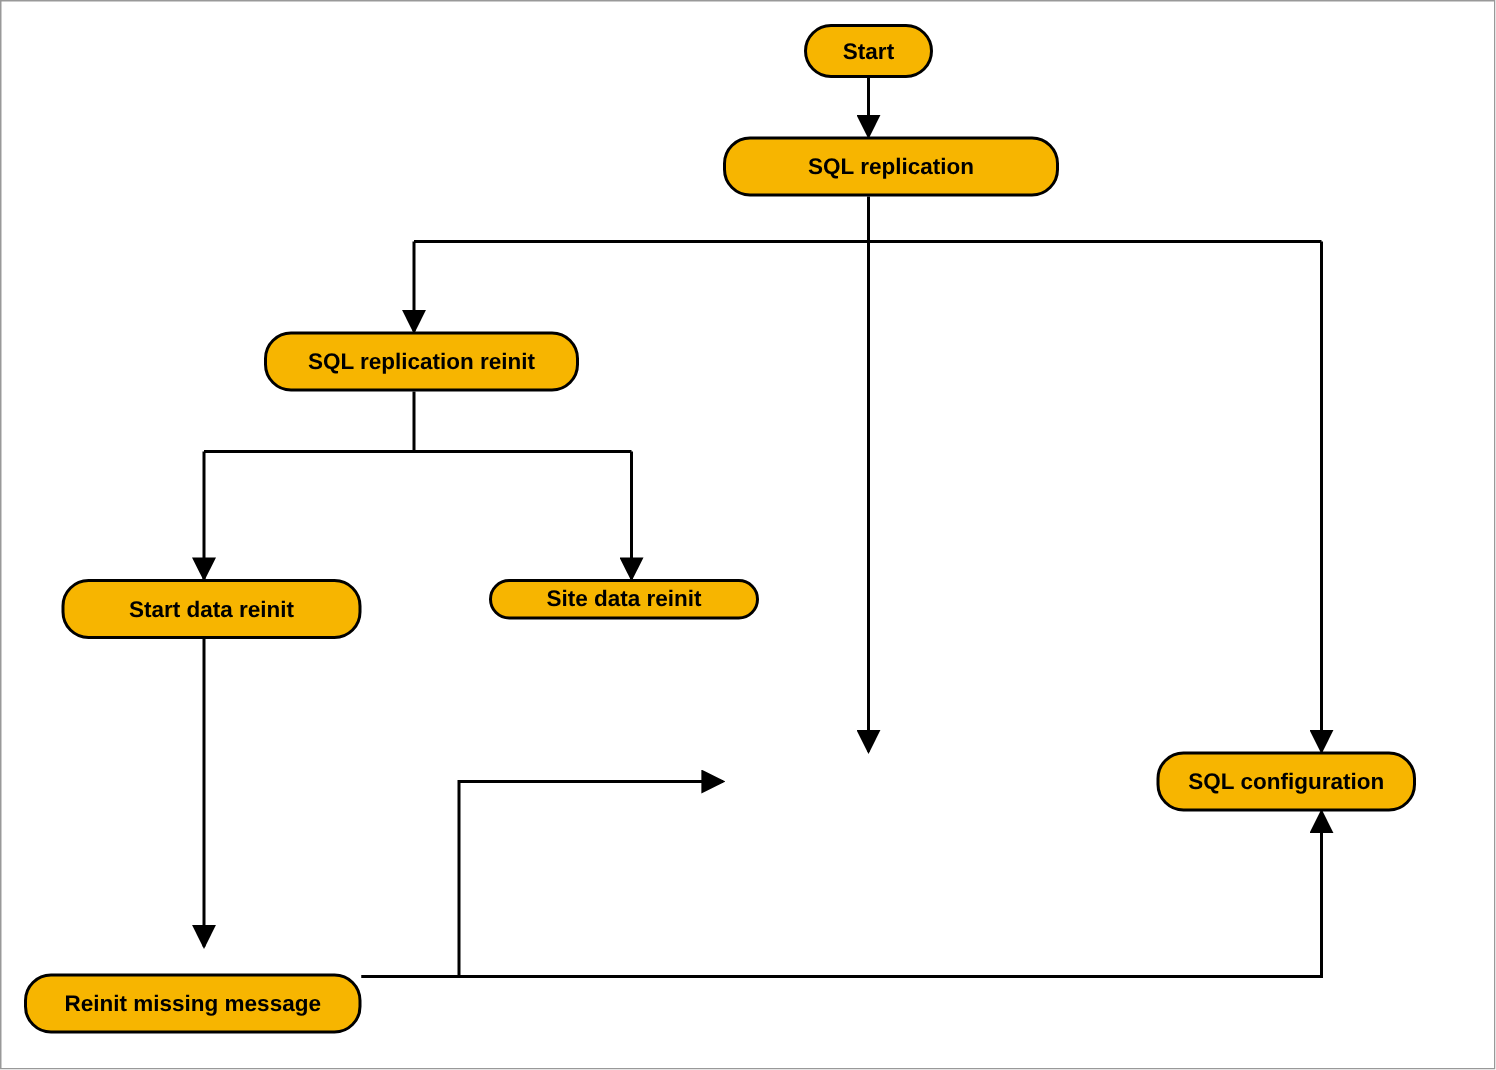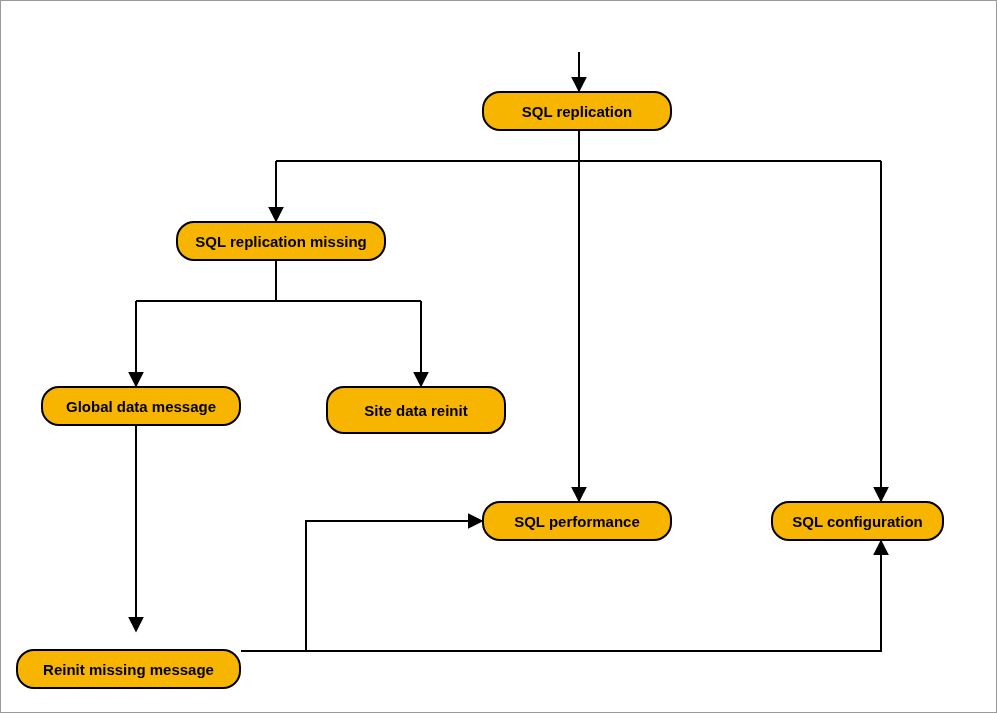--- a/index.html
+++ b/index.html
@@ -65,40 +65,40 @@
     <path d="M 135 300 L 135 385" stroke="#000" stroke-width="2" fill="none" marker-end="url(#arrow)"></path>
     <path d="M 420 300 L 420 385" stroke="#000" stroke-width="2" fill="none" marker-end="url(#arrow)"></path>
 
     <path d="M 135 425 L 135 630" stroke="#000" stroke-width="2" fill="none" marker-end="url(#arrow)"></path>
 
     <path d="M 240 650 L 305 650 L 305 520 L 481 520" stroke="#000" stroke-width="2" fill="none" marker-end="url(#arrow)"></path>
 
     <path d="M 240 650 L 880 650 L 880 540" stroke="#000" stroke-width="2" fill="none" marker-end="url(#arrow)"></path>
   </svg>
 
+  <div class="node" style="left:535px; top:15px; width:86px; height:36px;">
+    <span>Start</span>
+  </div>
 
-  <div class="node" style="left:481px; top:90px; width:190px; height:40px;">
+  <div class="node" style="left:481px; top:90px; width:224px; height:40px;">
     <span>SQL replication</span>
   </div>
 
   <div class="node" style="left:175px; top:220px; width:210px; height:40px;">
-    <span>SQL replication missing</span>
+    <span>SQL replication reinit</span>
   </div>
 
   <div class="node" style="left:40px; top:385px; width:200px; height:40px;">
-    <span>Global data message</span>
+    <span>Start data reinit</span>
   </div>
 
-  <div class="node" style="left:325px; top:385px; width:180px; height:48px;">
+  <div class="node" style="left:325px; top:385px; width:180px; height:27px;">
     <span>Site data reinit</span>
   </div>
 
-  <div class="node" style="left:481px; top:500px; width:190px; height:40px;">
-    <span>SQL performance</span>
-  </div>
 
   <div class="node" style="left:770px; top:500px; width:173px; height:40px;">
     <span>SQL configuration</span>
   </div>
 
   <div class="node" style="left:15px; top:630px; width:225px; height:40px;margin-top:18px;">
     <span>Reinit missing message</span>
   </div>
 
 </div>

